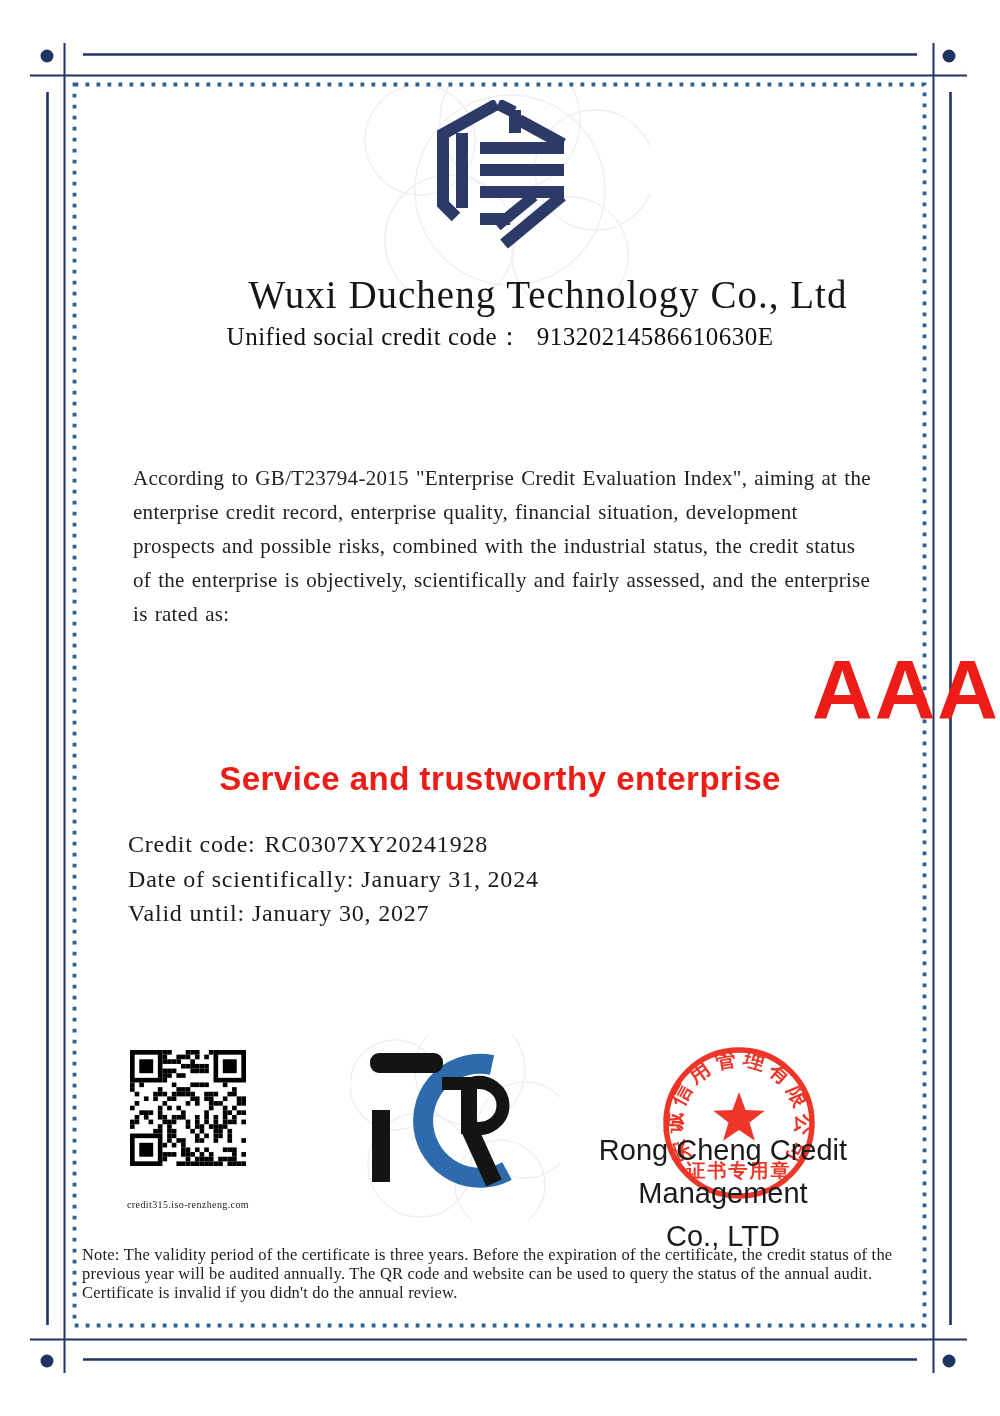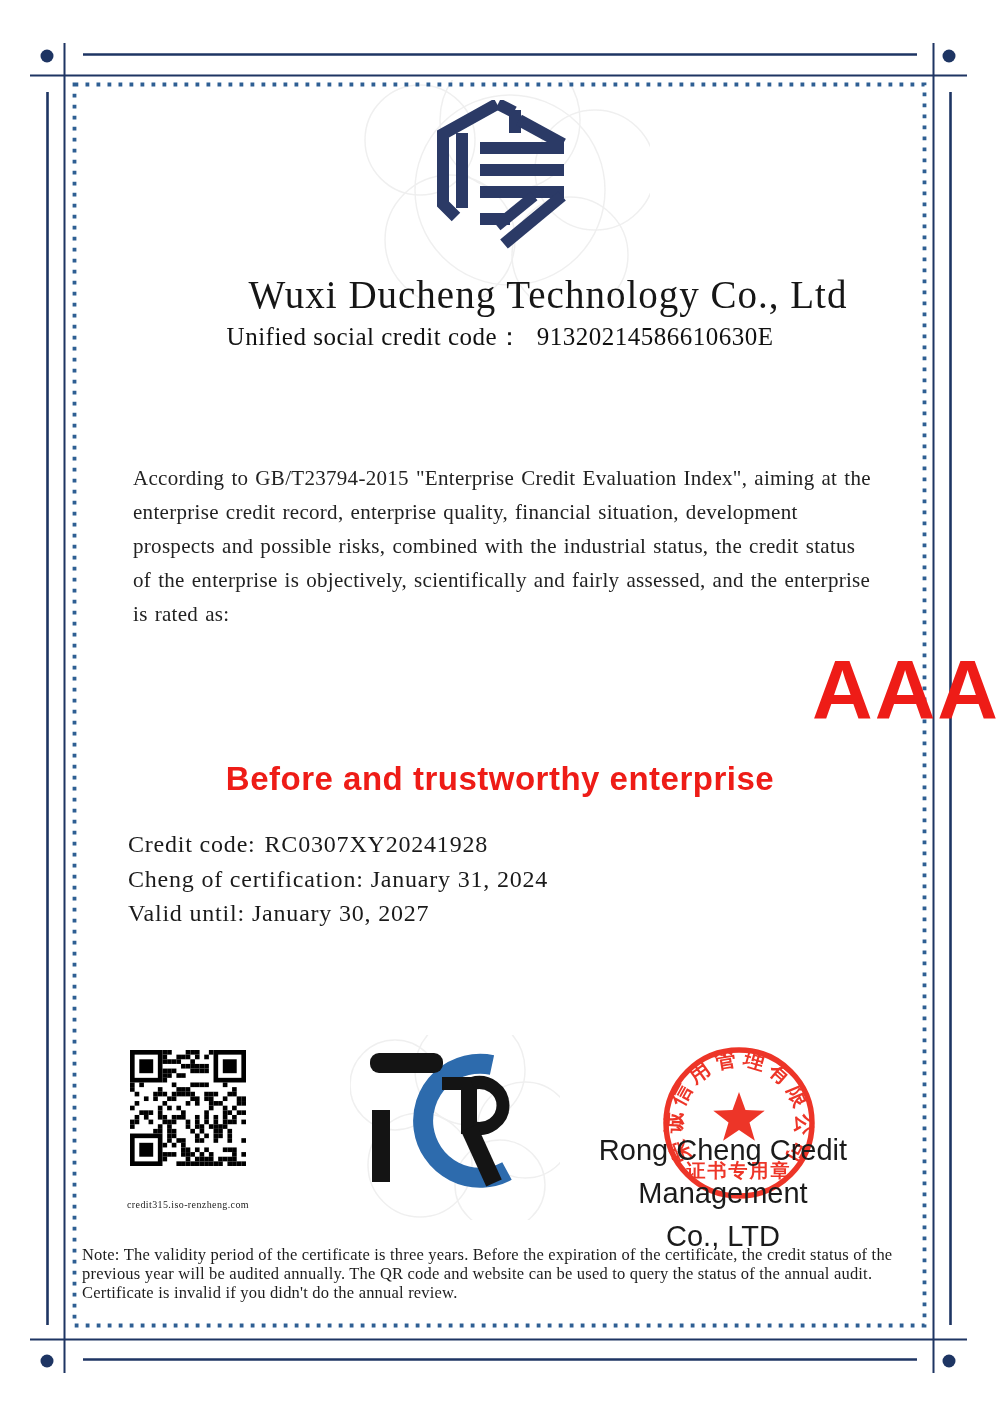--- a/index.html
+++ b/index.html
@@ -109,28 +109,28 @@
   </svg>
 
   <div class="abs title">Wuxi Ducheng Technology Co., Ltd</div>
   <div class="abs ucode">
     <span>Unified social credit code：</span><span class="gap"></span><span>91320214586610630E</span>
   </div>
 
   <div class="abs para">According to GB/T23794-2015 "Enterprise Credit Evaluation Index", aiming at the enterprise credit record, enterprise quality, financial situation, development prospects and possible risks, combined with the industrial status, the credit status of the enterprise is objectively, scientifically and fairly assessed, and the enterprise is rated as:</div>
 
   <div class="abs rating" style="color: rgb(238, 28, 23);">AAA</div>
-  <div class="abs rating-title" style="color: rgb(238, 28, 23);">Before and trustworthy enterprise</div>
+  <div class="abs rating-title" style="color: rgb(238, 28, 23);">Service and trustworthy enterprise</div>
 
   <div class="abs details">
     <div>
       <span>Credit code:</span><span class="val">RC0307XY20241928</span>
     </div>
     <div>
-      <span>Cheng of certification:</span><span class="val2">January 31, 2024</span>
+      <span>Date of scientifically:</span><span class="val2">January 31, 2024</span>
     </div>
     <div>
       <span>Valid until:</span><span class="val2">January 30, 2027</span>
     </div>
   </div>
 
   <svg id="qr" class="abs qr" width="116" height="116" viewBox="0 0 116 116" fill="#000">
       <rect x="32.48" y="0.00" width="4.64" height="4.64"></rect>
       <rect x="37.12" y="0.00" width="4.64" height="4.64"></rect>
       <rect x="55.68" y="0.00" width="4.64" height="4.64"></rect>

